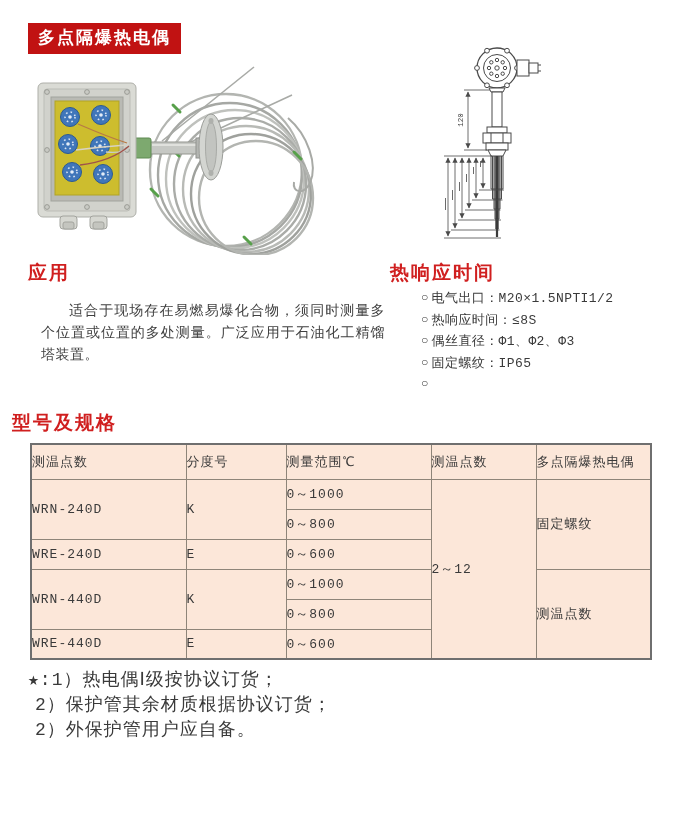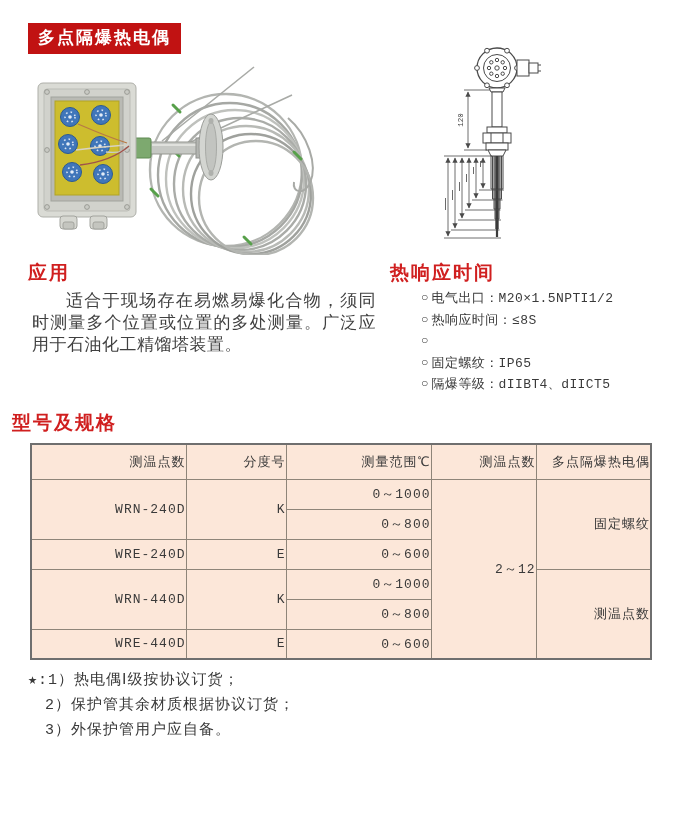--- a/index.html
+++ b/index.html
@@ -5,35 +5,35 @@
   html,body{margin:0;padding:0;background:#fff;}
   .page{position:relative;width:680px;height:828px;background:#ffffff;
         font-family:Liberation Mono, monospace;overflow:hidden;}
   .abs{position:absolute;}
   .banner{left:28px;top:23px;background:#c11212;color:#ffffff;font-weight:bold;
           font-size:17px;letter-spacing:2px;padding:3px 10px 5px 10px;}
   .h-red{font-size:19px;font-weight:bold;color:#d01f1f;letter-spacing:2px;}
   #app-h{left:28px;top:260px;}
   #params-h{left:390px;top:260px;}
   #spec-h{left:12px;top:410px;}
-  .app-text{left:28px;top:287px;width:344px;font-size:17px;line-height:22px;
-            color:#404040;text-indent:2em;margin:4px;text-align:justify;letter-spacing:.5px;}
+  .app-text{left:28px;top:287px;width:344px;font-size:14px;line-height:22px;
+            color:#404040;text-indent:2em;margin:13px;text-align:justify;letter-spacing:.5px;}
   .params{left:421px;top:288px;margin:0;padding:0;list-style:none;font-size:13px;
           color:#3a3a3a;letter-spacing:.4px;}
   .params li{line-height:21.5px;display:flex;align-items:center;}
   .params .bullet{margin-right:3px;font-size:12px;}
   .spec-table{left:30px;top:443px;width:620px;border-collapse:collapse;table-layout:fixed;
               background:#fce7d9;border:2px solid #6f6f6f;font-size:13px;color:#3a3a3a;}
-  .spec-table th,.spec-table td{border:1px solid #8e8579;text-align:right;
+  .spec-table th,.spec-table td{border:1px solid #8e8579;text-align:left;
               font-weight:normal;padding:0;letter-spacing:1px;}
   .spec-table thead tr{height:35px;}
   .spec-table tbody tr{height:30px;}
-  .notes{left:28px;top:668px;font-size:15px;color:#3a3a3a;letter-spacing:1px;}
+  .notes{left:28px;top:668px;font-size:18px;color:#3a3a3a;letter-spacing:1px;}
   .notes div{line-height:25px;}
-  .notes .indent{margin-left:17px;}
+  .notes .indent{margin-left:7px;}
   .photo{left:30px;top:55px;}
   .drawing{left:430px;top:40px;}
 </style>
 </head>
 <body>
 
 <div class="page">
 
   <div class="abs banner">多点隔爆热电偶</div>
 
@@ -209,28 +209,28 @@
     <li>
       <span class="bullet">○</span>
       <span>电气出口：M20×1.5NPTI1/2</span>
       </li>
     <li>
       <span class="bullet">○</span>
       <span>热响应时间：≤8S</span>
       </li>
     <li>
       <span class="bullet">○</span>
+      <span>偶丝直径：Φ1、Φ2、Φ3</span>
       </li>
     <li>
       <span class="bullet">○</span>
       <span>固定螺纹：IP65</span>
       </li>
     <li>
       <span class="bullet">○</span>
-      <span>隔爆等级：dIIBT4、dIICT5</span>
       </li>
   </ul>
 
   <div class="abs h-red" id="spec-h">型号及规格</div>
 
   <table class="abs spec-table">
     <colgroup>
       <col style="width:155px">
         <col style="width:100px">
         <col style="width:145px">
@@ -275,16 +275,16 @@
         <td>WRE-440D</td>
         <td>E</td>
         <td>0～600</td>
       </tr>
     </tbody>
   </table>
 
   <div class="abs notes">
     <div>★:1）热电偶Ⅰ级按协议订货；</div>
     <div class="indent">2）保护管其余材质根据协议订货；</div>
-    <div class="indent">3）外保护管用户应自备。</div>
+    <div class="indent">2）外保护管用户应自备。</div>
   </div>
 
 </div>
 
 </body></html>

